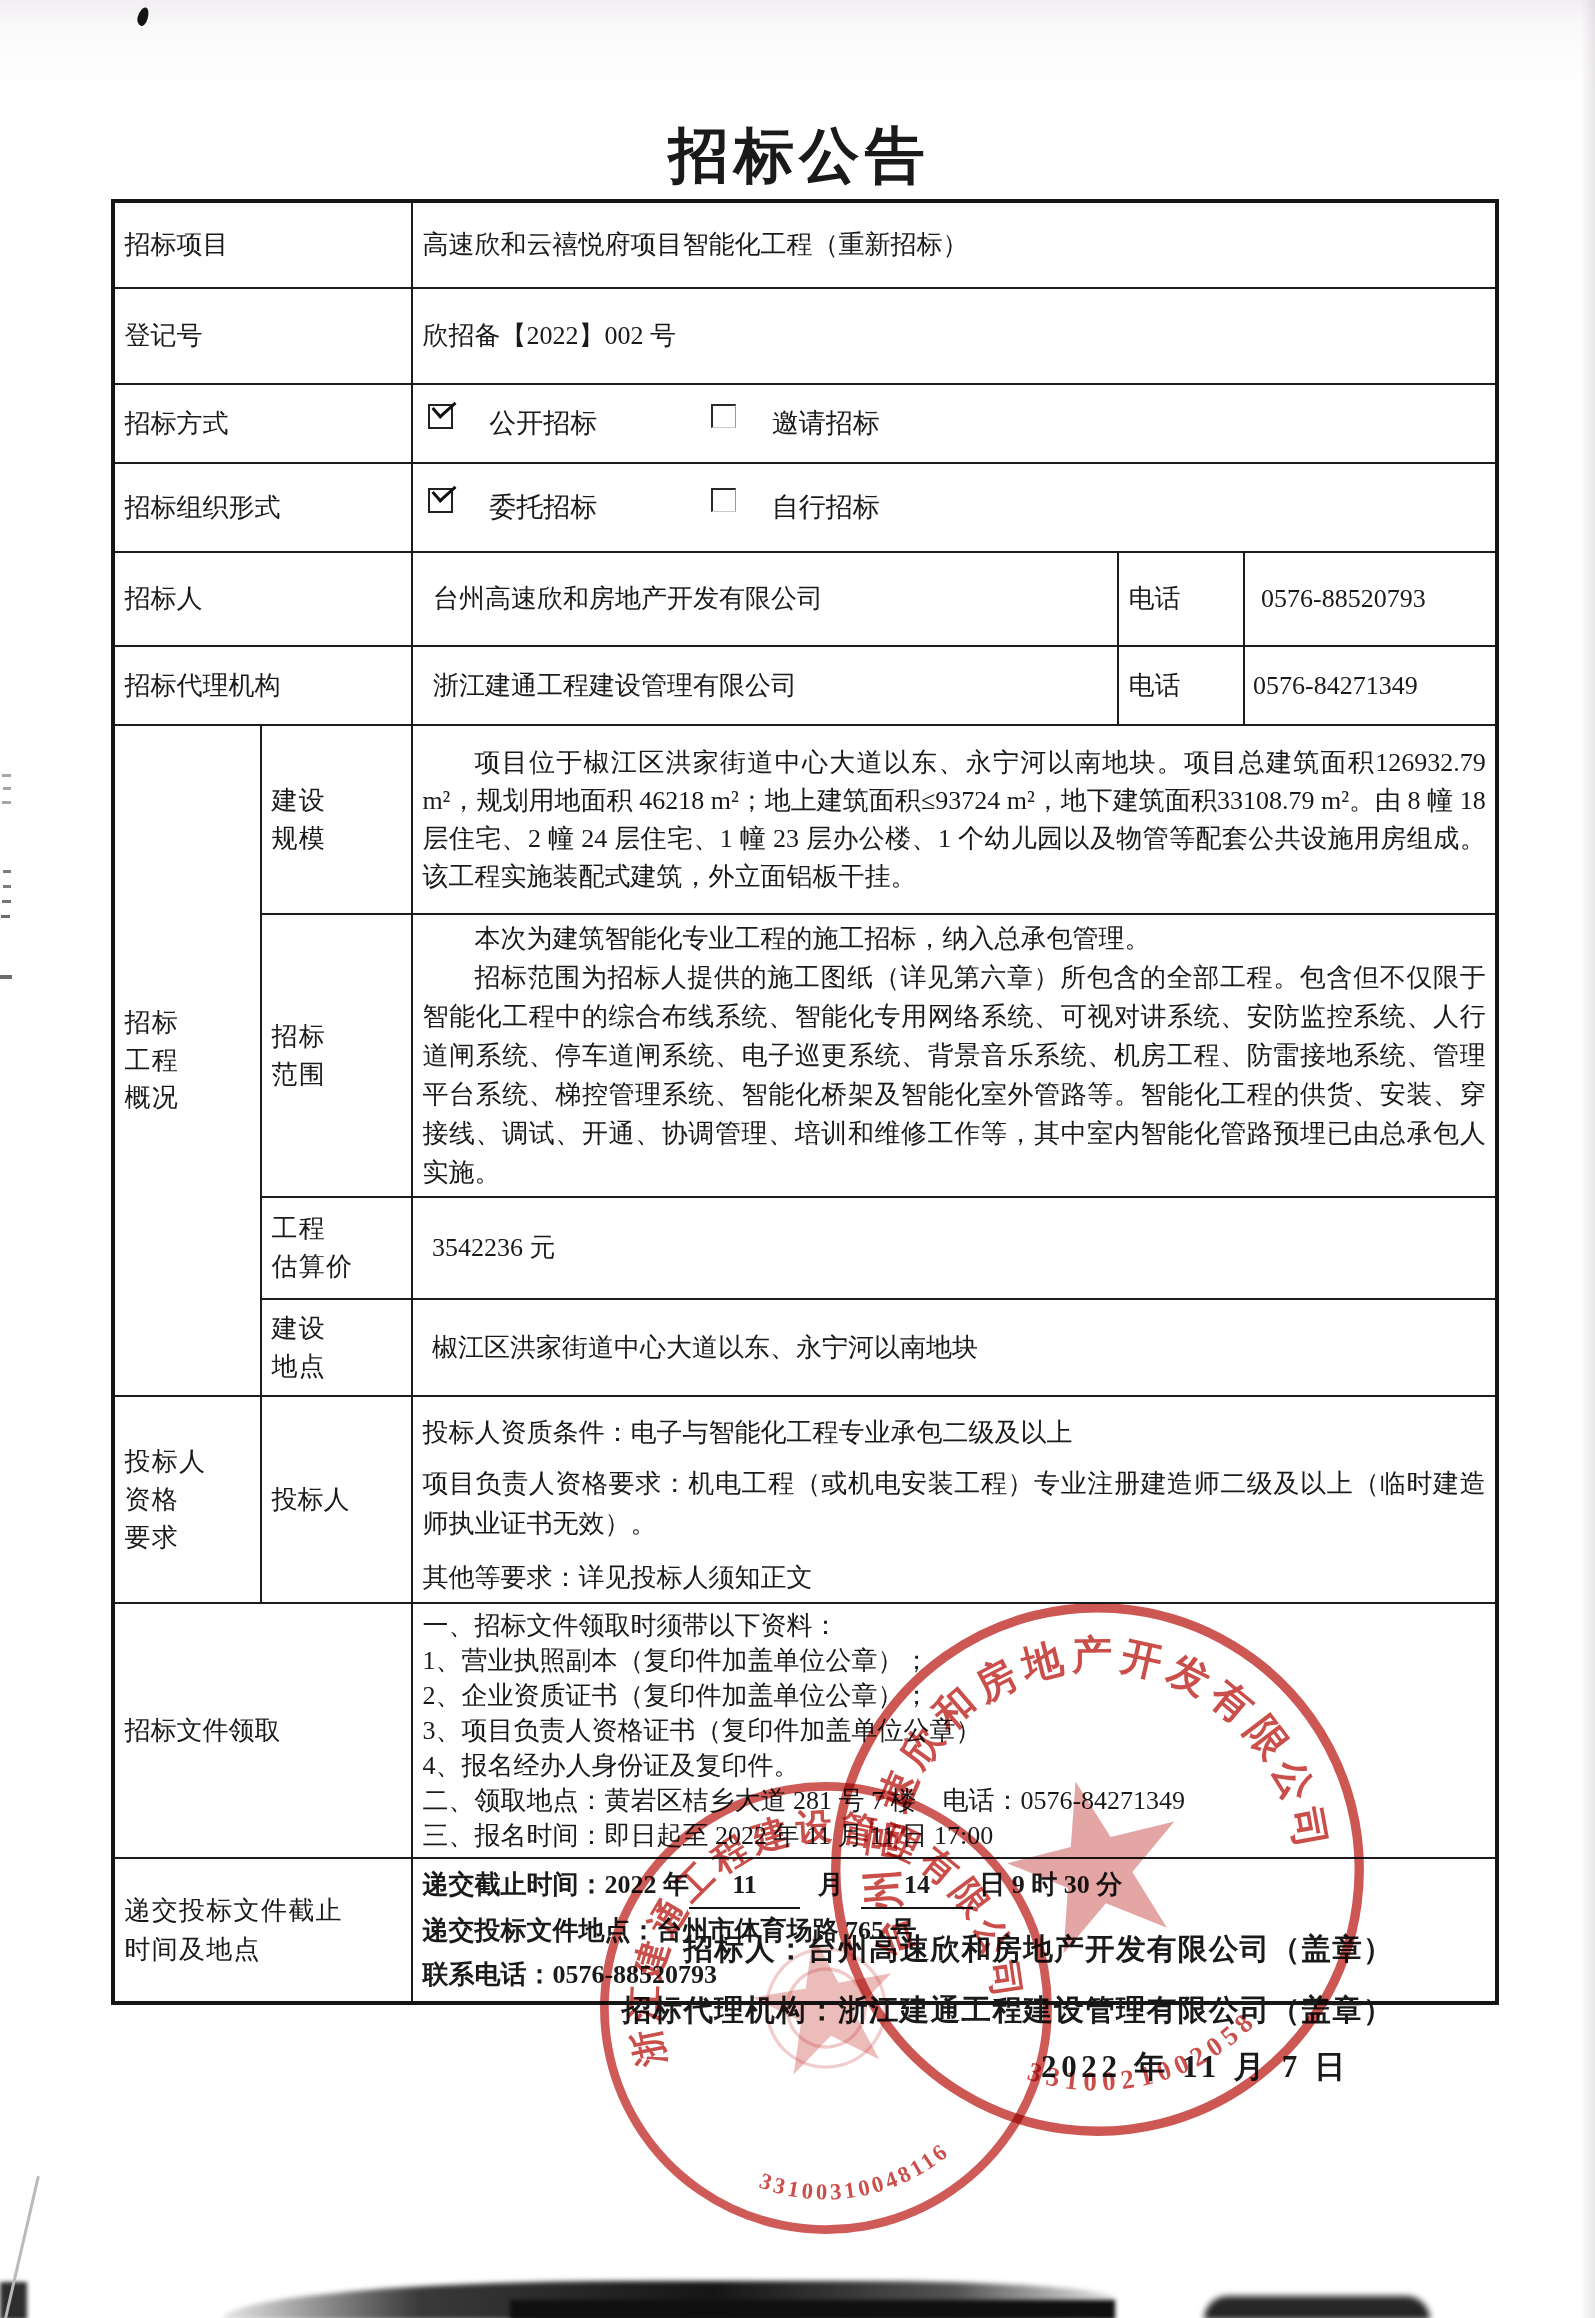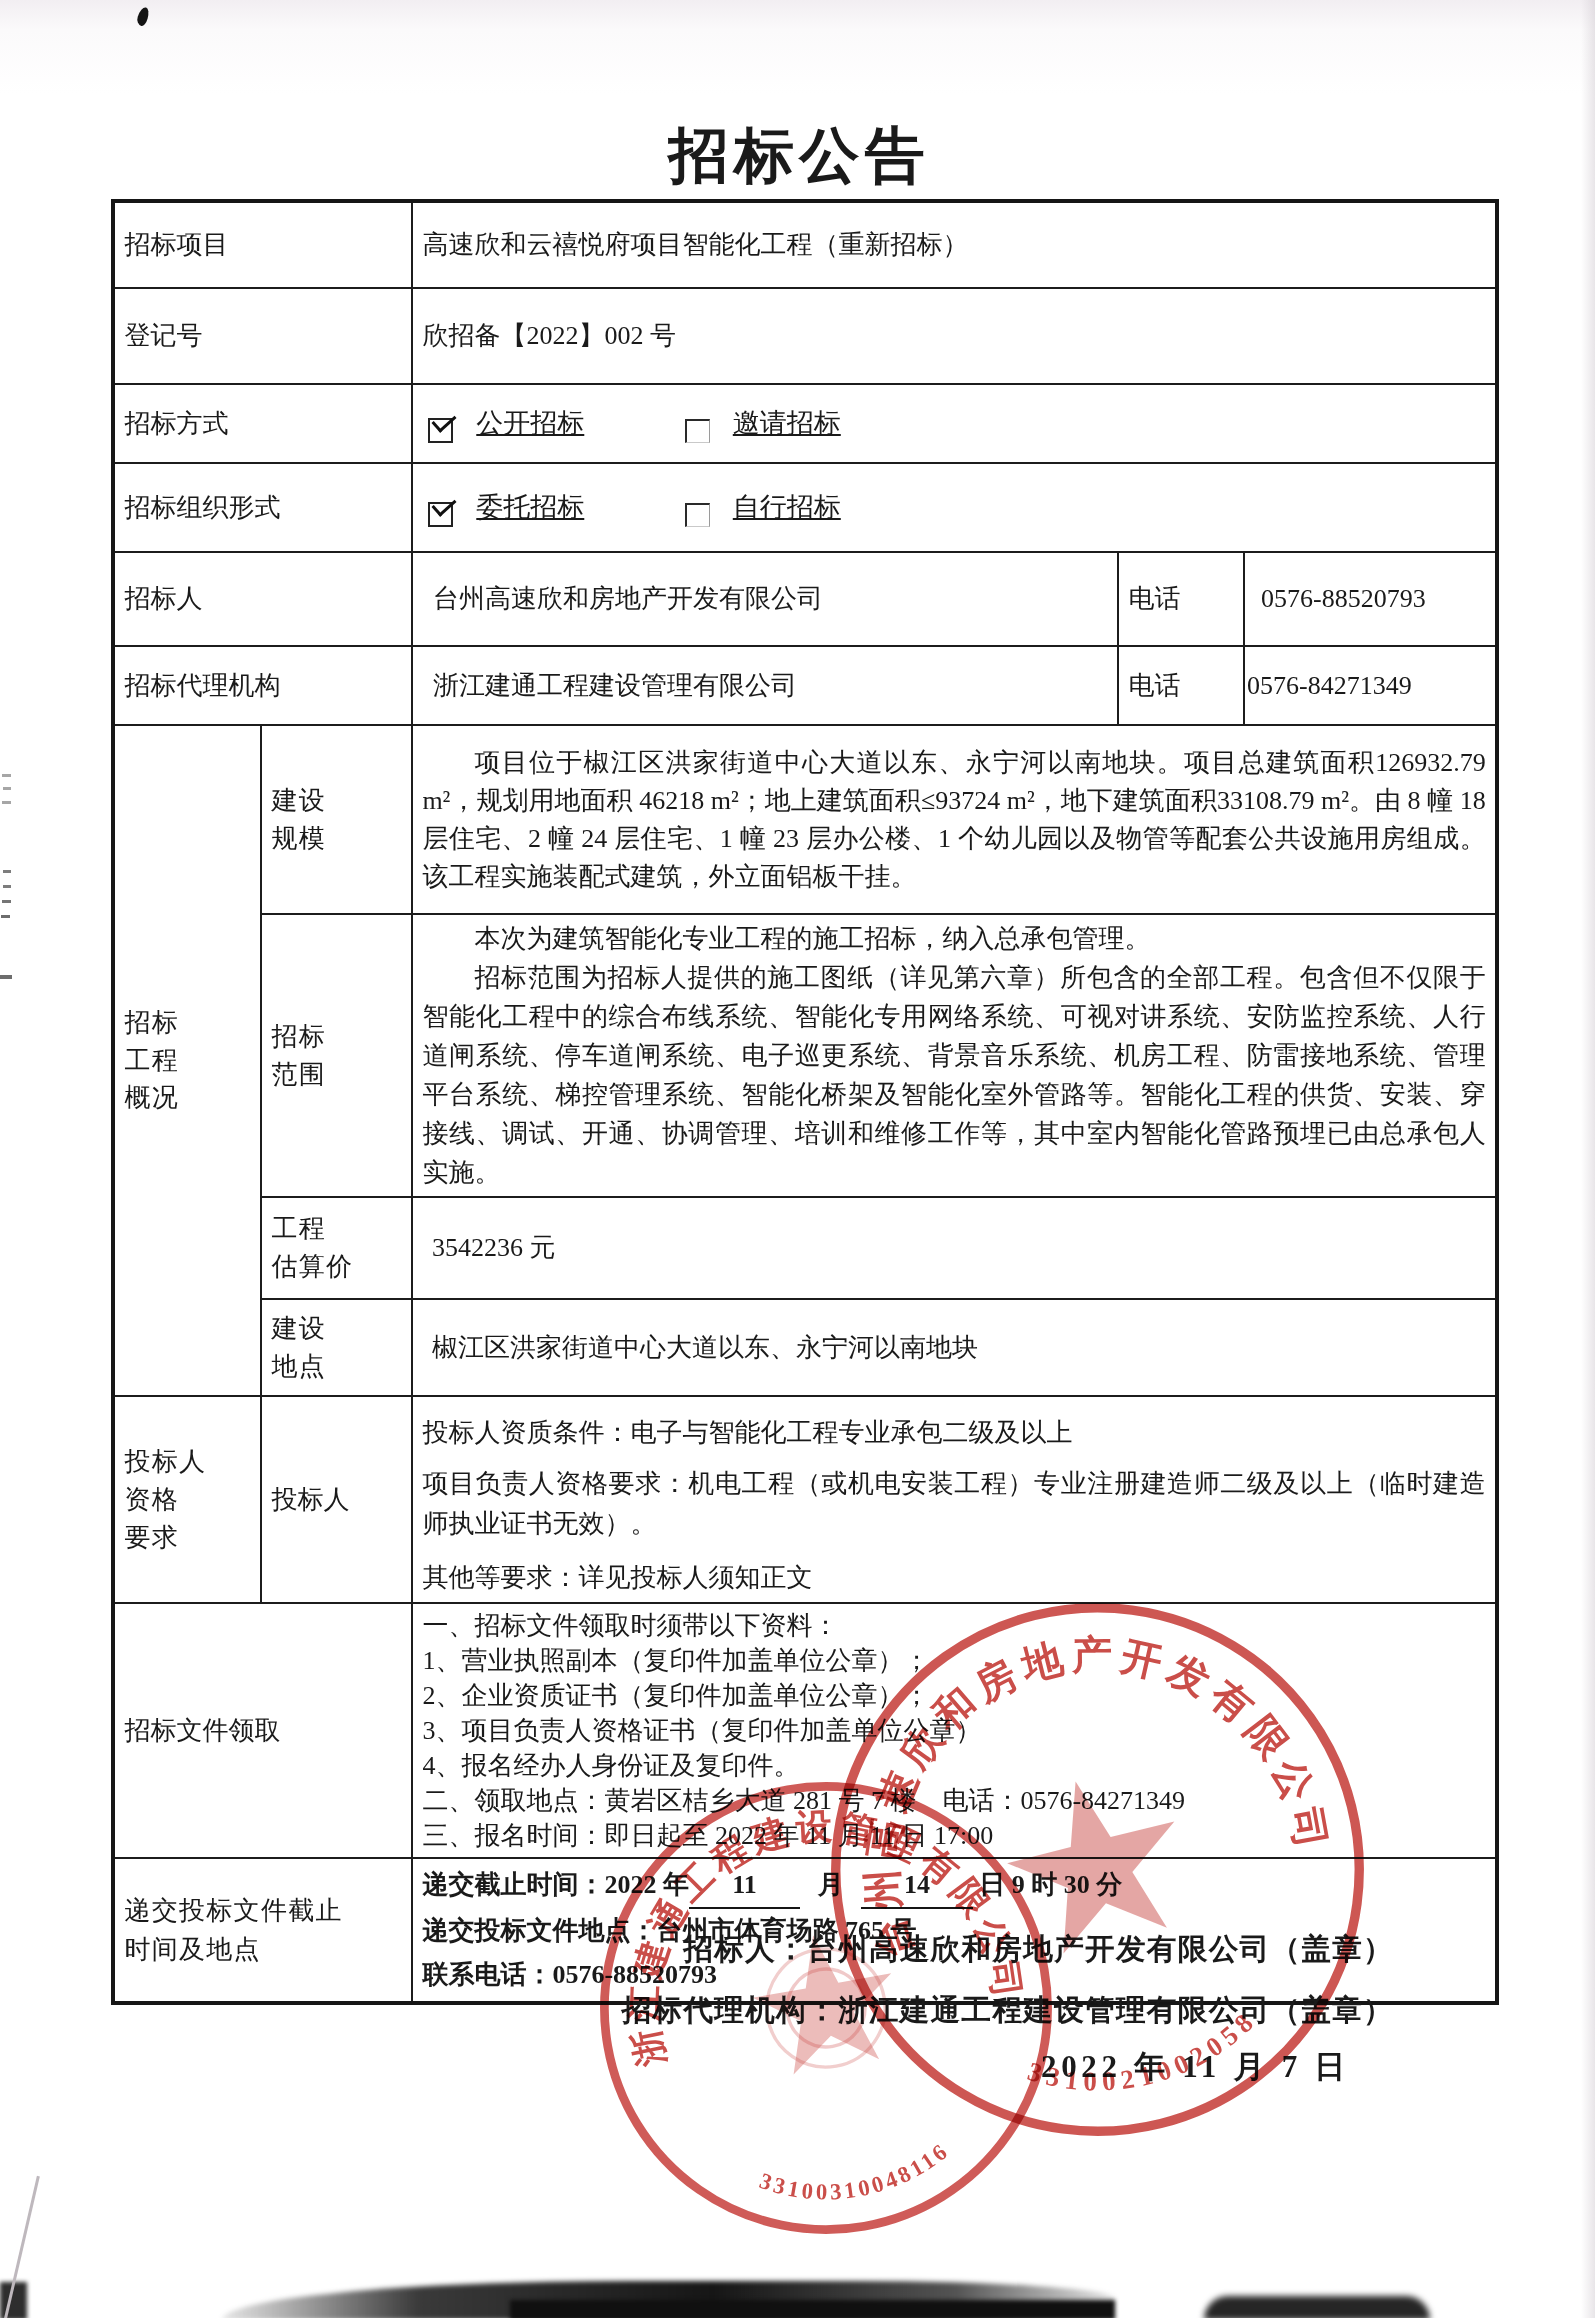--- a/index.html
+++ b/index.html
@@ -27,21 +27,21 @@
   td.body-cell{padding:5.4px 17.5px;}
   td.body-cell p{margin:0;text-align:justify;}
   .indent{text-indent:2em;}
   .lh56 p{line-height:38px;}
   .lh58 p{line-height:39px;}
   .lh52 p{line-height:35px;}
   .lh60 p{line-height:40px;}
   .qual p.gap1{margin-bottom:10.7px;margin-top:12px;}
   .qual p.gap2{margin-bottom:14.8px;}
   
-  .optrow{display:flex;align-items:flex-end;gap:0;padding-left:5.4px;text-decoration:underline;}
+  .optrow{display:flex;align-items:flex-start;gap:13px;padding-left:5.4px;}
   .cbx{position:relative;width:21.5px;height:21.5px;display:inline-block;flex:none;
     border-top:2.7px solid #2a2a2a;border-left:2.7px solid #2a2a2a;
     border-right:1.3px solid #9a9a9a;border-bottom:1.3px solid #c9c9c9;}
   .cbx.checked{border:2px solid #222;}
   .cbx.checked::after{content:"";position:absolute;left:3.4px;top:-6px;width:19px;height:10px;
     border-left:3.4px solid #111;border-bottom:3.4px solid #111;transform:rotate(-42deg);}
   .opt-label{font-size:27px;margin-left:23px;}
   .opt2{margin-left:101px;}
   
   .blank{display:inline-block;min-width:106px;text-align:center;
@@ -129,21 +129,21 @@
     <td class="lab" colspan="2">招标人</td>
     <td style="padding-left:20px">台州高速欣和房地产开发有限公司</td>
     <td class="ctr">电话</td>
     <td style="padding-left:16px">0576-88520793</td>
   </tr>
 
   <tr style="height:79px">
     <td class="lab" colspan="2">招标代理机构</td>
     <td style="padding-left:20px">浙江建通工程建设管理有限公司</td>
     <td class="ctr">电话</td>
-    <td style="padding-left:2px">0576-84271349</td>
+    <td style="padding-left:8px">0576-84271349</td>
   </tr>
 
   <tr style="height:189px">
     <td class="lab stack" rowspan="4">招标
 工程
 概况</td>
     <td class="lab stack">建设
 规模</td>
     <td class="body-cell lh56" colspan="3">
       <p class="indent">项目位于椒江区洪家街道中心大道以东、永宁河以南地块。项目总建筑面积126932.79 m²，规划用地面积 46218 m²；地上建筑面积≤93724 m²，地下建筑面积33108.79 m²。由 8 幢 18 层住宅、2 幢 24 层住宅、1 幢 23 层办公楼、1 个幼儿园以及物管等配套公共设施用房组成。该工程实施装配式建筑，外立面铝板干挂。</p>

